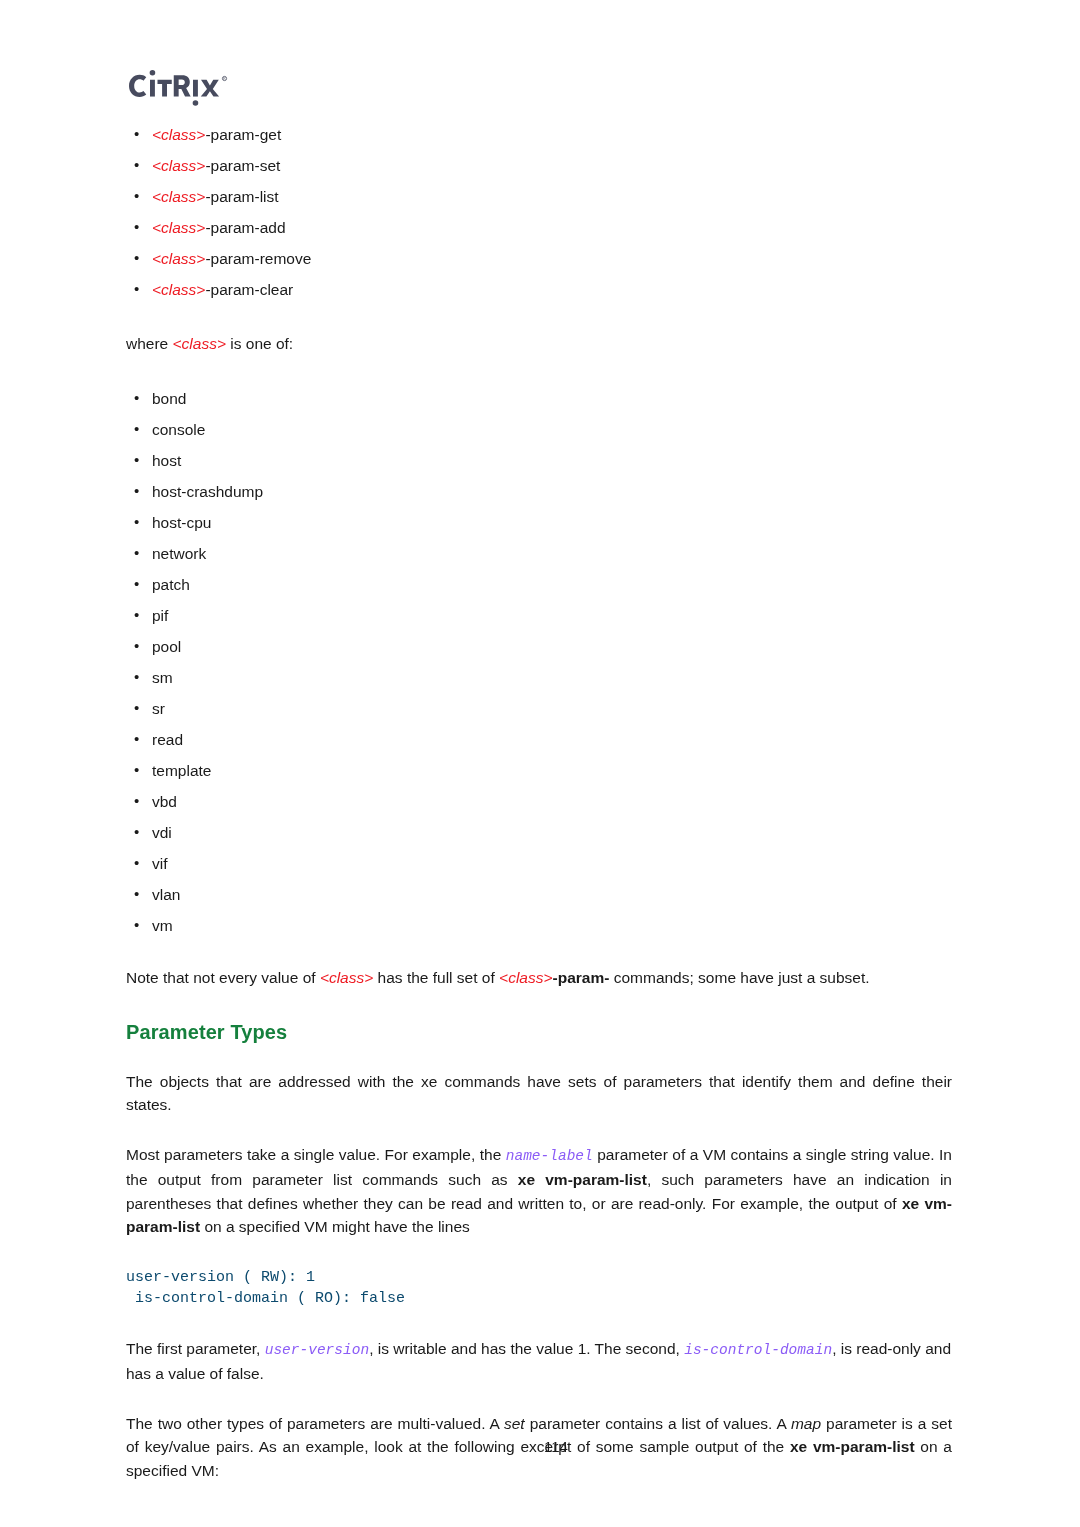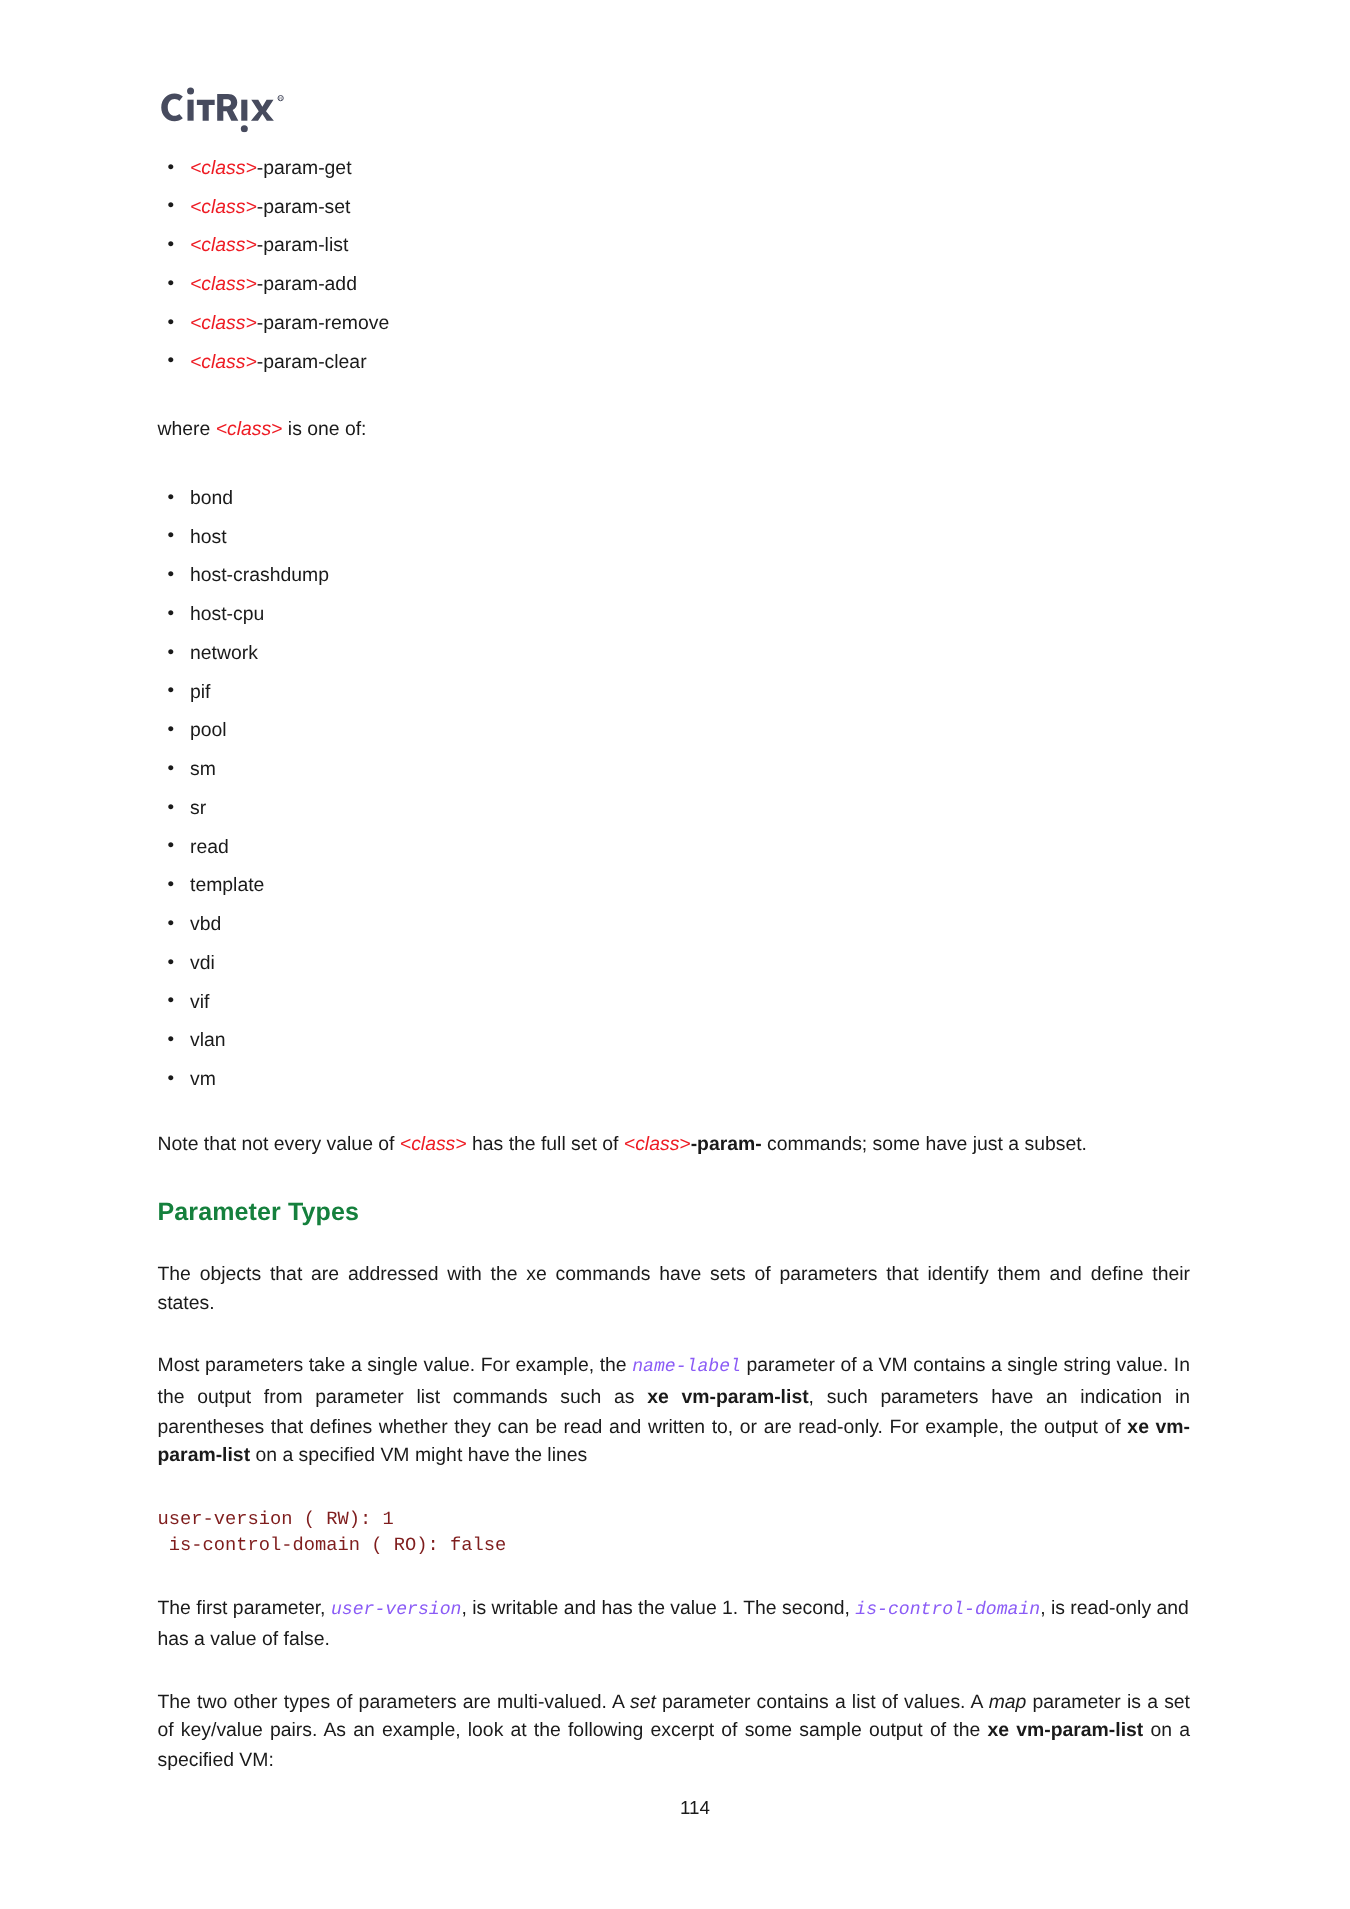--- a/index.html
+++ b/index.html
@@ -103,21 +103,21 @@
     line-height: 24px;
     letter-spacing: 0.1px;
   }
 
   
   pre.code {
     font-family: "Liberation Mono", "DejaVu Sans Mono", monospace;
     font-size: 15px;
     line-height: 21px;
     margin: 0;
-    color: #7f1d1d;
+    color: #0c4a6e;
     white-space: pre;
   }
   code.inline {
     font-family: "Liberation Mono", "DejaVu Sans Mono", monospace;
     font-size: 14.5px;
     font-style: italic;
     color: #8b5cf6;
   }
   .b { font-weight: bold; }
   .i { font-style: italic; }
@@ -181,24 +181,26 @@
     </ul>
 
     <div class="sp-22"></div>
 
     <p class="where-line"><span>where </span><span class="cls">&lt;class&gt;</span><span> is one of:</span></p>
 
     <div class="sp-18"></div>
 
     <ul class="bullets tight">
       <li><span>bond</span></li>
+      <li><span>console</span></li>
       <li><span>host</span></li>
       <li><span>host-crashdump</span></li>
       <li><span>host-cpu</span></li>
       <li><span>network</span></li>
+      <li><span>patch</span></li>
       <li><span>pif</span></li>
       <li><span>pool</span></li>
       <li><span>sm</span></li>
       <li><span>sr</span></li>
       <li><span>read</span></li>
       <li><span>template</span></li>
       <li><span>vbd</span></li>
       <li><span>vdi</span></li>
       <li><span>vif</span></li>
       <li><span>vlan</span></li>

